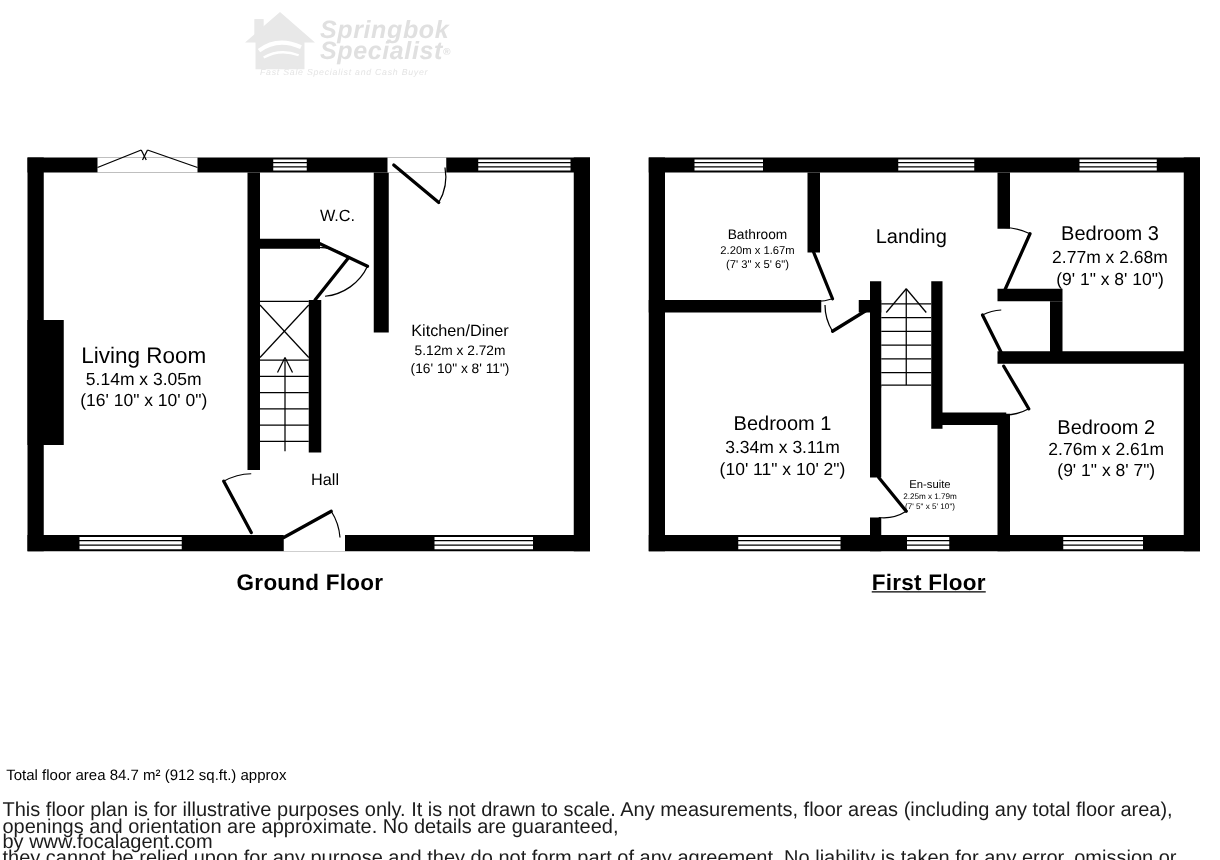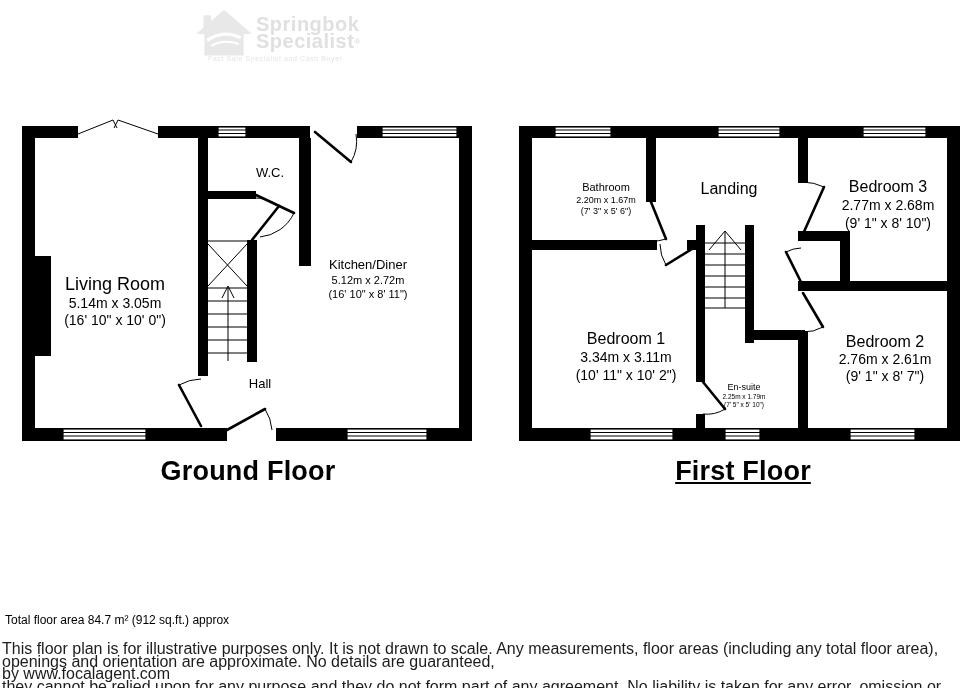--- a/index.html
+++ b/index.html
@@ -1,40 +1,40 @@
 <!DOCTYPE html>
 <html><head>
 <meta charset="utf-8">
 <style>
   html,body{margin:0;padding:0;}
   body{
     width:976px;height:688px;position:relative;background:#ffffff;
     font-family:"Liberation Sans",sans-serif;color:#000;overflow:hidden;
   }
   
-  .logo{position:absolute;left:196px;top:6px;width:260px;height:62px;}
+  .logo{position:absolute;left:196px;top:6px;width:260px;height:62px;font-style:italic;}
   .logo .house{position:absolute;left:0;top:2px;}
   .brand{position:absolute;left:60px;top:10px;line-height:17px;
          font-weight:bold;font-size:20px;color:#e0e0e0;letter-spacing:.5px;}
   .brand .reg{font-size:8px;vertical-align:top;}
   .tagline{position:absolute;left:12px;top:49px;width:240px;
            font-size:7px;color:#e4e4e4;letter-spacing:.6px;}
   
   .plan{position:absolute;top:118px;}
   #gf{left:18px;} #ff{left:513px;}
   svg text{font-family:"Liberation Sans",sans-serif;fill:#000;}
   .wall{fill:#000000;}
   .opening{fill:#ffffff;}
   .win{fill:#ffffff;stroke:#000;stroke-width:1.2;}
   .thin{stroke:#000;stroke-width:1;fill:none;}
   .leaf{stroke:#000;stroke-width:2.6;fill:none;stroke-linecap:round;}
   .arc{stroke:#000;stroke-width:1;fill:none;}
   
   .floor-title{position:absolute;top:456px;width:460px;text-align:center;
-               font-size:27px;font-weight:bold;letter-spacing:.2px;}
+               font-size:18px;font-weight:bold;letter-spacing:.2px;}
   #gt{left:18px;} #ft{left:513px;text-decoration:underline;}
   
   .total-area{position:absolute;left:5px;top:613px;font-size:12px;color:#000;}
   .disclaimer{position:absolute;left:2px;top:643px;width:974px;
               font-size:16px;line-height:12.6px;color:#1c1c1c;}
 </style>
 </head>
 <body>
 
 <div class="logo">

